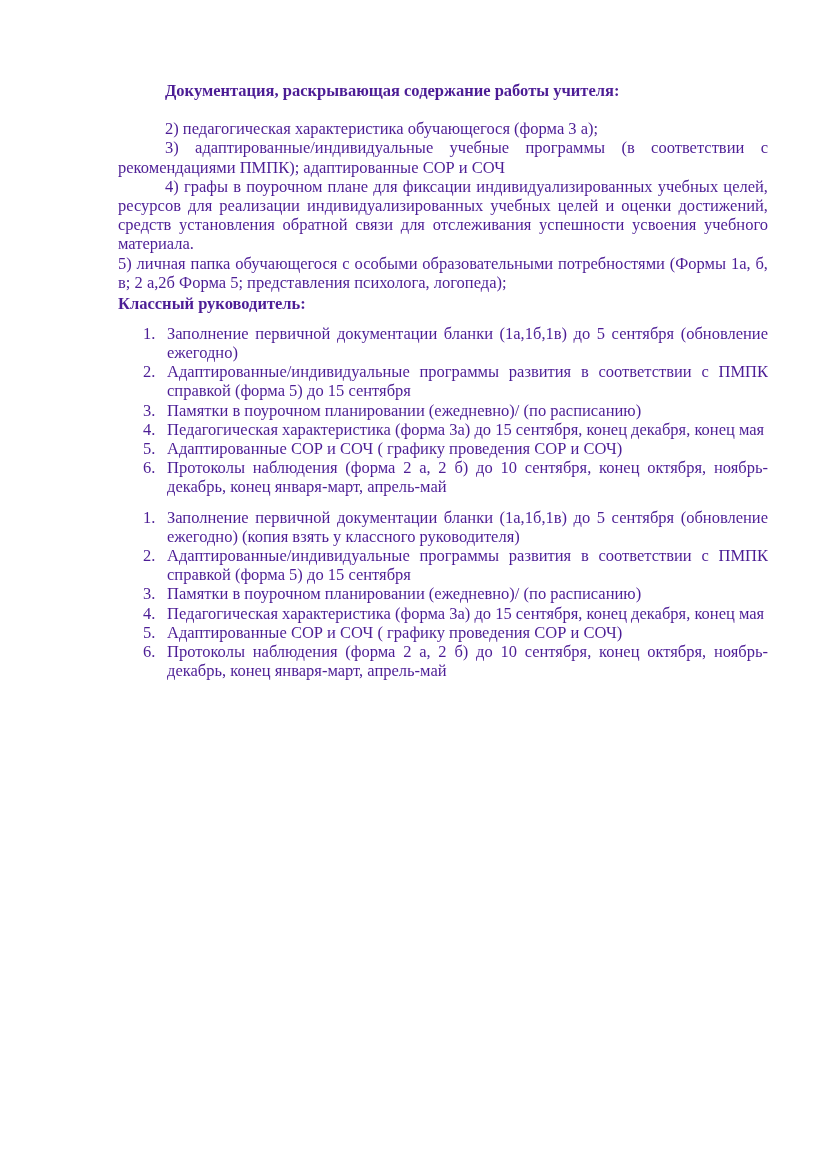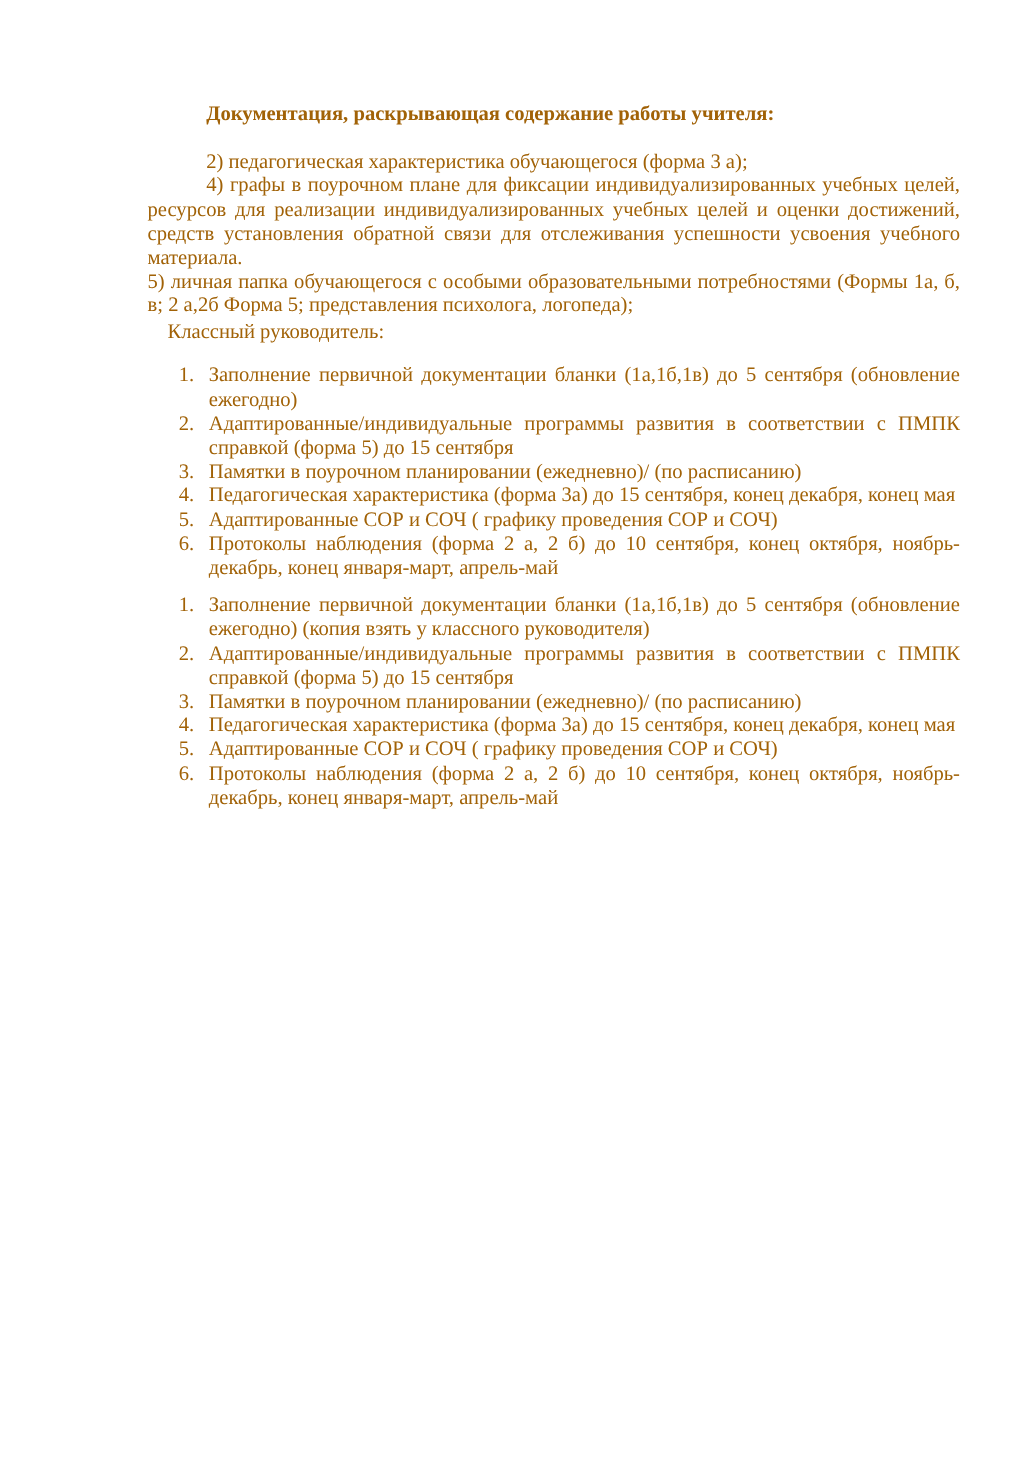--- a/index.html
+++ b/index.html
@@ -6,21 +6,21 @@
     margin: 0;
     padding: 0;
     background: #ffffff;
   }
   .page {
     position: relative;
     width: 827px;
     height: 994px;
     background: #ffffff;
     font-family: "Liberation Serif", serif;
-    color: #a16207;
+    color: #4c1d95;
     overflow: hidden;
   }
   .content {
     position: absolute;
     left: 118px;
     top: 81px;
     width: 650px;
     font-size: 16.5px;
     line-height: 19.2px;
   }
@@ -35,22 +35,22 @@
     text-align: justify;
     text-indent: 47px;
   }
   .para-wide {
     margin: 0;
     text-align: justify;
     text-indent: 0;
     line-height: 19px;
   }
   .section-heading {
-    font-weight: normal;
-    margin: 16px;
+    font-weight: bold;
+    margin: 0;
   }
   .section-heading.first {
     margin-top: 2px;
   }
   .section-heading.second {
     margin-top: 27px;
   }
   .num-list {
     margin: 11px 0 0 0;
     padding: 0;
@@ -77,20 +77,21 @@
 </style>
 </head>
 <body>
 
 <div class="page">
   <div class="content">
 
     <p class="doc-title">Документация, раскрывающая содержание работы учителя:</p>
 
     <p class="para">2)  педагогическая характеристика обучающегося (форма 3 а);</p>
+    <p class="para">3) адаптированные/индивидуальные учебные программы (в соответствии с рекомендациями ПМПК); адаптированные СОР и СОЧ</p>
     <p class="para">4) графы в поурочном плане для фиксации индивидуализированных учебных целей, ресурсов для реализации индивидуализированных учебных целей и оценки достижений, средств установления обратной связи для отслеживания успешности усвоения учебного материала.</p>
     <p class="para-wide">5) личная папка обучающегося с особыми образовательными потребностями (Формы 1а, б, в; 2 а,2б Форма 5; представления психолога, логопеда);</p>
 
     <p class="section-heading first">Классный руководитель:</p>
 
     <div class="num-list">
       <div class="row">
         <span class="num">1.</span>
         <span>Заполнение первичной документации бланки (1а,1б,1в) до 5 сентября (обновление ежегодно)</span>
       </div>

